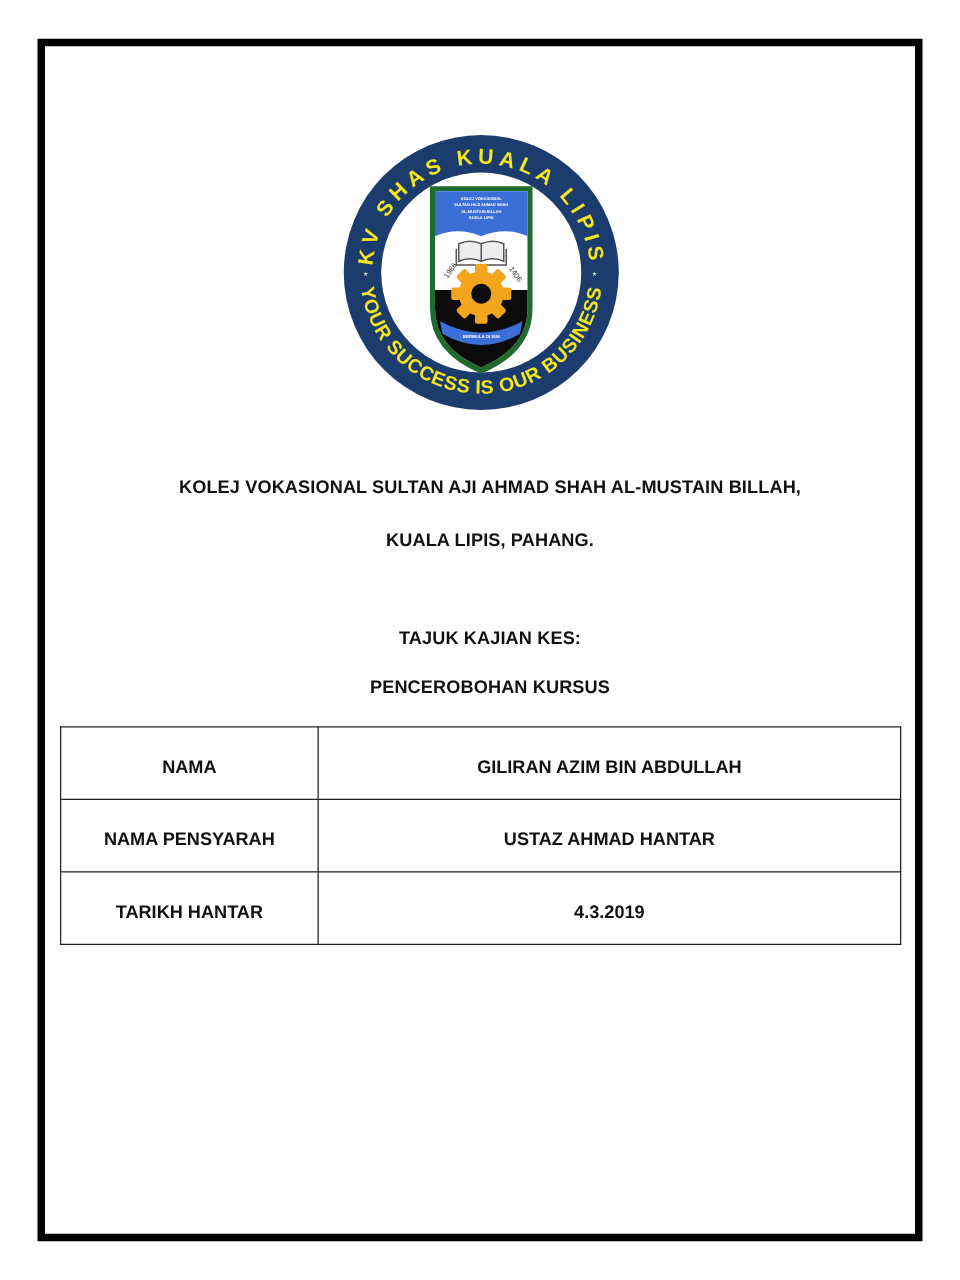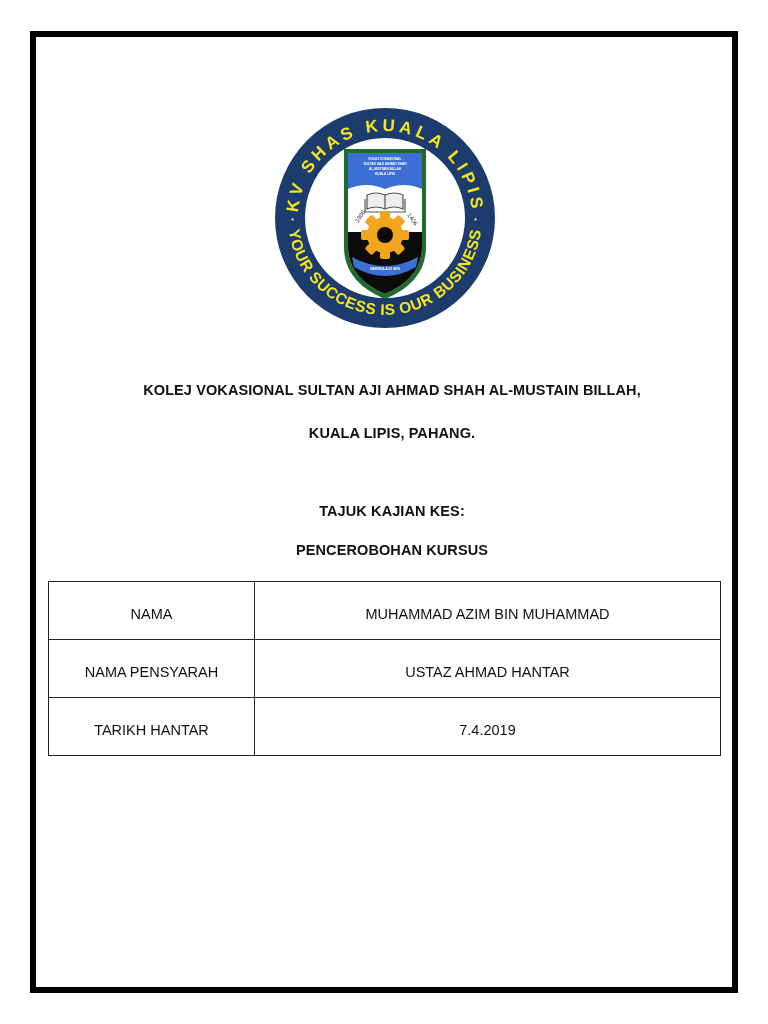--- a/index.html
+++ b/index.html
@@ -14,21 +14,21 @@
   .logo { position: absolute; left: 274px; top: 107px; width: 222px; height: 222px; }
   .line {
     position: absolute; left: 8px; width: 768px; text-align: center;
     font-weight: bold; font-size: 14.5px; letter-spacing: 0.1px;
   }
   table.info {
     position: absolute; left: 48px; top: 581px; width: 673px; border-collapse: collapse;
   }
   table.info td {
     border: 1.5px solid #222; height: 51px; text-align: center; vertical-align: middle;
-    font-weight: normal; font-size: 14.5px; padding: 6px 0 0 0;
+    font-weight: bold; font-size: 14.5px; padding: 6px 0 0 0;
   }
   table.info td.label { width: 205px; }
 </style>
 </head>
 <body>
 
 <div class="page-frame"></div>
 
 <svg class="logo" viewBox="0 0 222 222">
   <defs>
@@ -81,24 +81,24 @@
 
 <div class="line" style="top:382px;">KOLEJ VOKASIONAL SULTAN AJI AHMAD SHAH AL-MUSTAIN BILLAH,</div>
 <div class="line" style="top:425px;">KUALA LIPIS, PAHANG.</div>
 <div class="line" style="top:503px;text-align:center;">TAJUK KAJIAN KES:</div>
 <div class="line" style="top:542px;">PENCEROBOHAN KURSUS</div>
 
 <table class="info">
   <tbody>
       <tr>
     <td class="label">NAMA</td>
-    <td>MUHAMMAD AZIM BIN MUHAMMAD</td>
+    <td>GILIRAN AZIM BIN ABDULLAH</td>
   </tr>
   <tr>
     <td class="label">NAMA PENSYARAH</td>
     <td>USTAZ AHMAD HANTAR</td>
   </tr>
   <tr>
     <td class="label">TARIKH HANTAR</td>
-    <td>7.4.2019</td>
+    <td>4.3.2019</td>
   </tr>
 </tbody>
   </table>
 
 </body></html>

